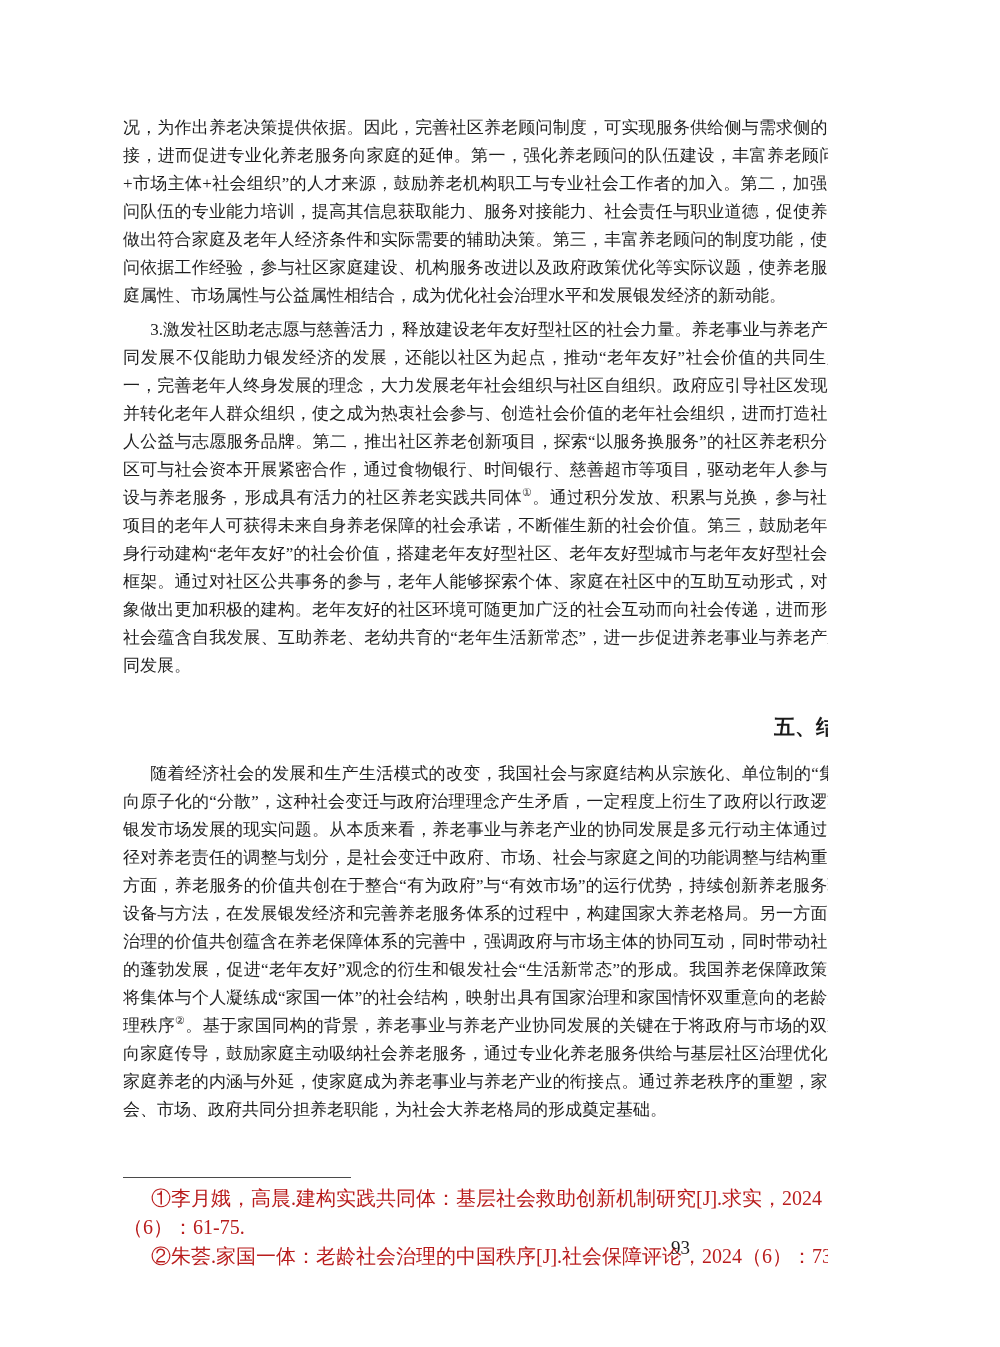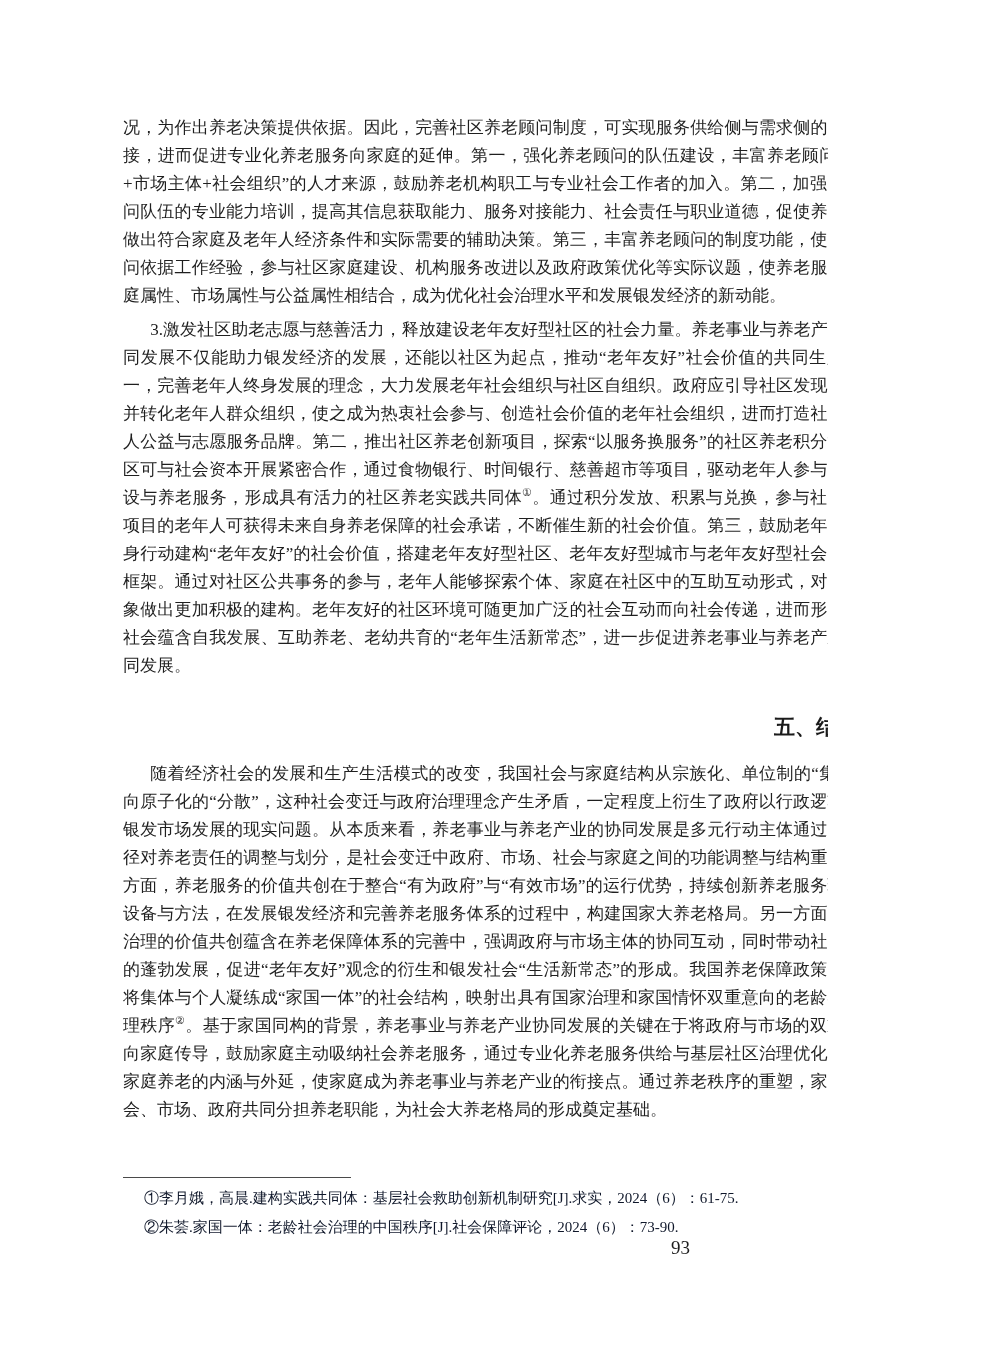--- a/index.html
+++ b/index.html
@@ -58,24 +58,24 @@
   .footnote-divider {
     width: 228px;
     height: 1px;
     background: #4a4a4a;
     border: none;
     margin: 0;
   }
   .footnote {
     margin: 0;
     padding: 0;
-    font-size: 15px;
+    font-size: 20px;
     line-height: 29px;
     text-indent: 1.4em;
-    color: #0f172a;
+    color: #b91c1c;
   }
   .footnote-list {
     margin-top: 6px;
   }
   .page-number {
     position: absolute;
     top: 1236px;
     right: 138px;
     font-size: 19px;
     line-height: 24px;

